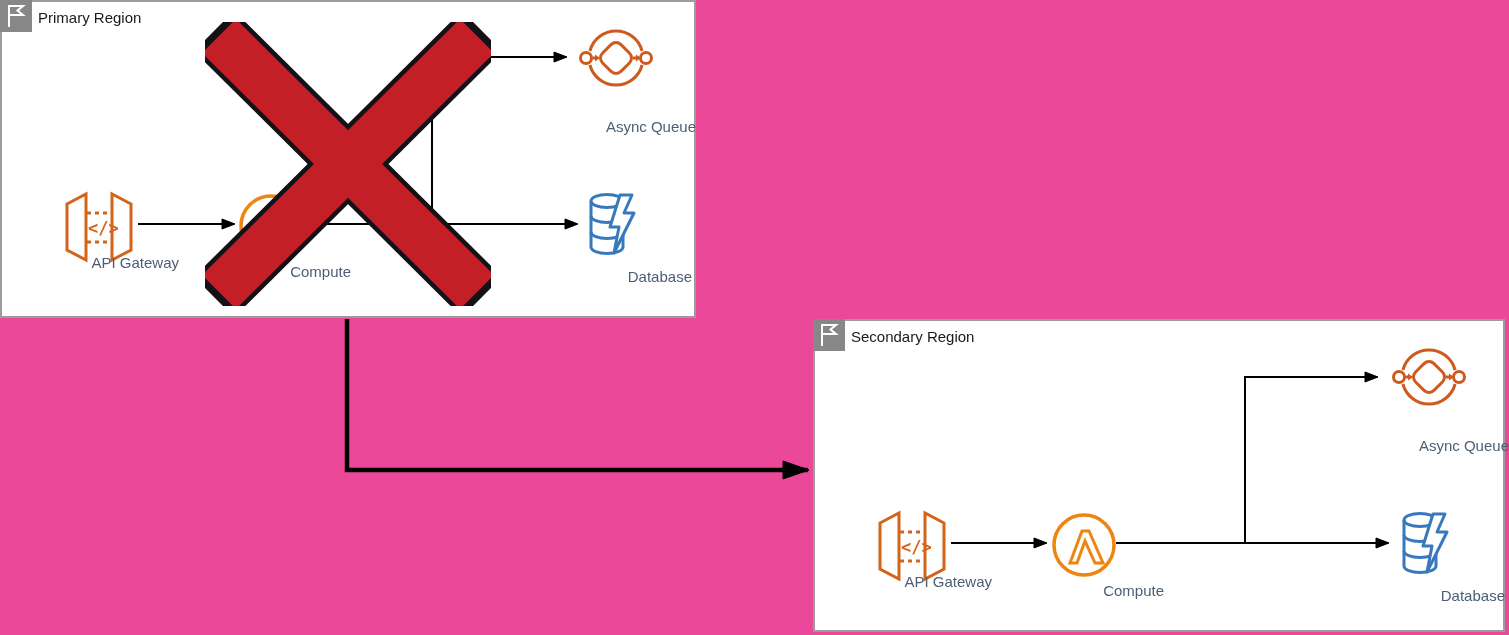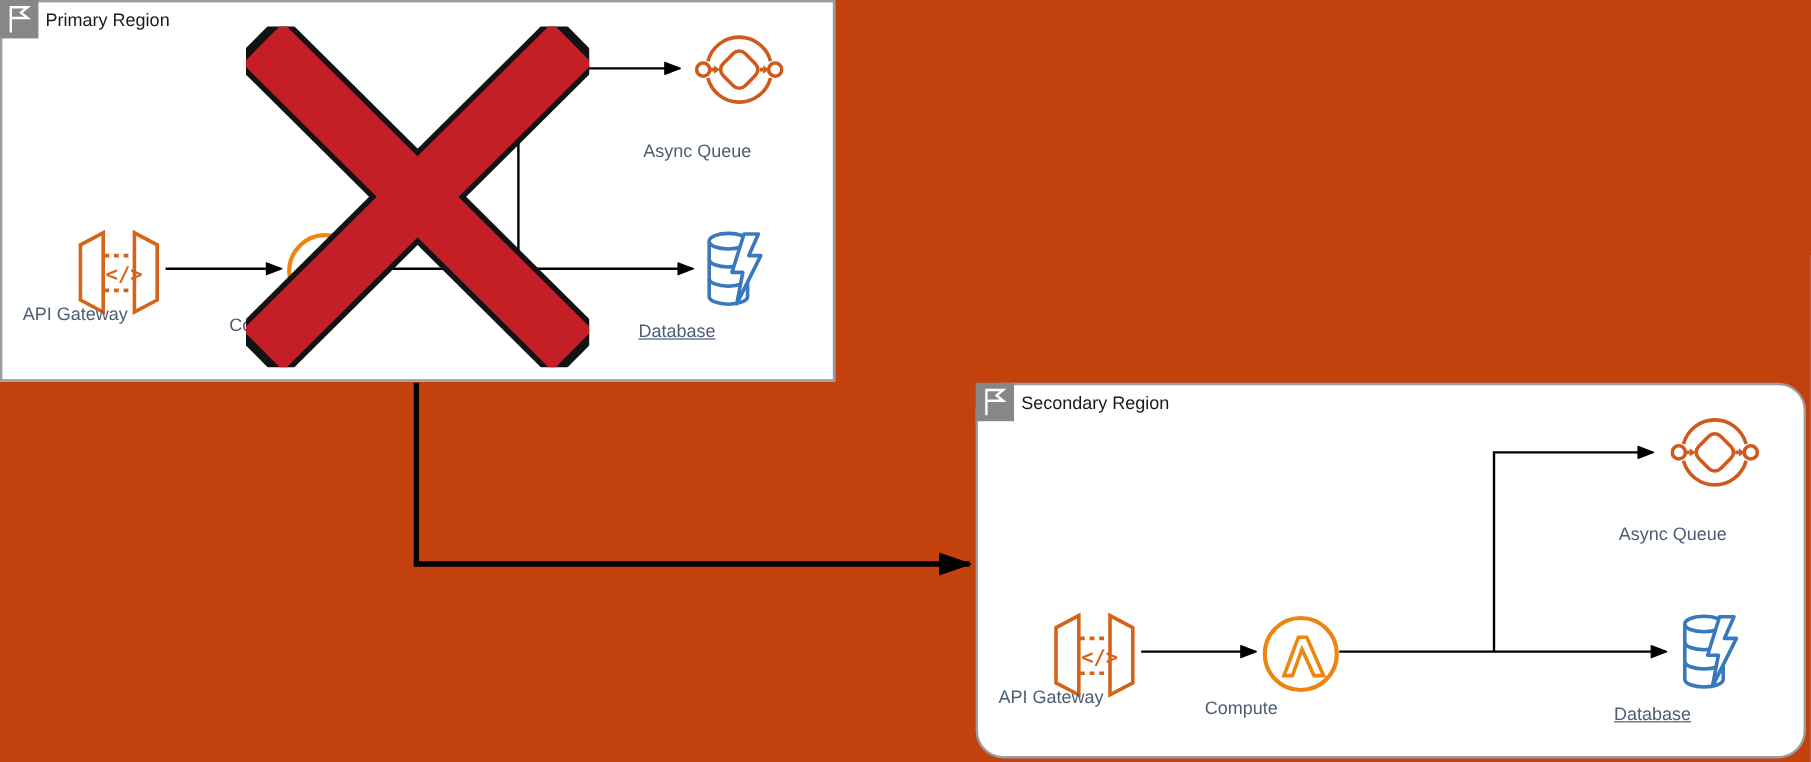--- a/index.html
+++ b/index.html
@@ -10,40 +10,40 @@
     --failure-red:#C41E26;
     --cross-outline:#121217;
     --label:#4D5E74;
     --region-title:#1A1A1A;
     --region-border:#9C9C9C;
     --flag-bg:#878787;
     --arrow:#000000;
   }
   *{margin:0;padding:0;box-sizing:border-box;}
   body{background:#fff;}
-  .canvas{position:relative;width:1509px;height:635px;background:#c2410c;
+  .canvas{position:relative;width:1509px;height:635px;background:#ec4899;
           font-family:"Liberation Sans",sans-serif;overflow:hidden;padding-left:39px;}
   .region{position:absolute;border:2px solid var(--region-border);background:#fff;z-index:0;}
   .region-primary{left:0;top:0;width:696px;height:318px;}
-  .region-secondary{left:813px;top:319px;width:692px;height:313px;border-radius:23px;}
+  .region-secondary{left:813px;top:319px;width:692px;height:313px;}
   .region-flag{position:absolute;left:-2px;top:-2px;width:32px;height:32px;
                background:var(--flag-bg);z-index:2;}
   .region-title{position:absolute;left:36px;top:7px;font-size:15px;color:var(--region-title);
                 white-space:nowrap;z-index:2;}
   .node{position:absolute;z-index:2;}
   .n-apigw{left:58px;top:186px;width:78px;height:78px;}
   .n-compute{left:236px;top:191px;width:66px;height:66px;}
   .n-queue{left:577px;top:24px;width:74px;height:64px;}
   .n-db{left:584px;top:190px;width:52px;height:64px;}
-  .lbl{position:absolute;width:160px;text-align:left;font-size:15px;color:var(--label);
+  .lbl{position:absolute;width:160px;text-align:right;font-size:15px;color:var(--label);
        white-space:nowrap;z-index:2;}
   .lbl-apigw{left:17px;top:252px;}
   .lbl-compute{left:189px;top:261px;}
   .lbl-queue{left:534px;top:116px;}
-  .lbl-db{left:530px;top:266px;text-decoration:underline;}
+  .lbl-db{left:530px;top:266px;}
   .wires{position:absolute;left:0;top:0;width:1509px;height:635px;z-index:1;pointer-events:none;}
   .wires line,.wires polyline{stroke:var(--arrow);fill:none;}
   .thin{stroke-width:2;}
   .thick{stroke-width:4.5;}
   .failure-cross{position:absolute;left:205px;top:22px;width:286px;height:284px;z-index:3;}
   .x-outline{stroke:var(--cross-outline);}
   .x-fill{stroke:var(--failure-red);}
   
   .ic-apigw path,.ic-apigw line{stroke:var(--apigw-orange);fill:none;stroke-width:3;}
   .ic-apigw text{fill:var(--apigw-orange);font-family:"DejaVu Sans Mono",monospace;

